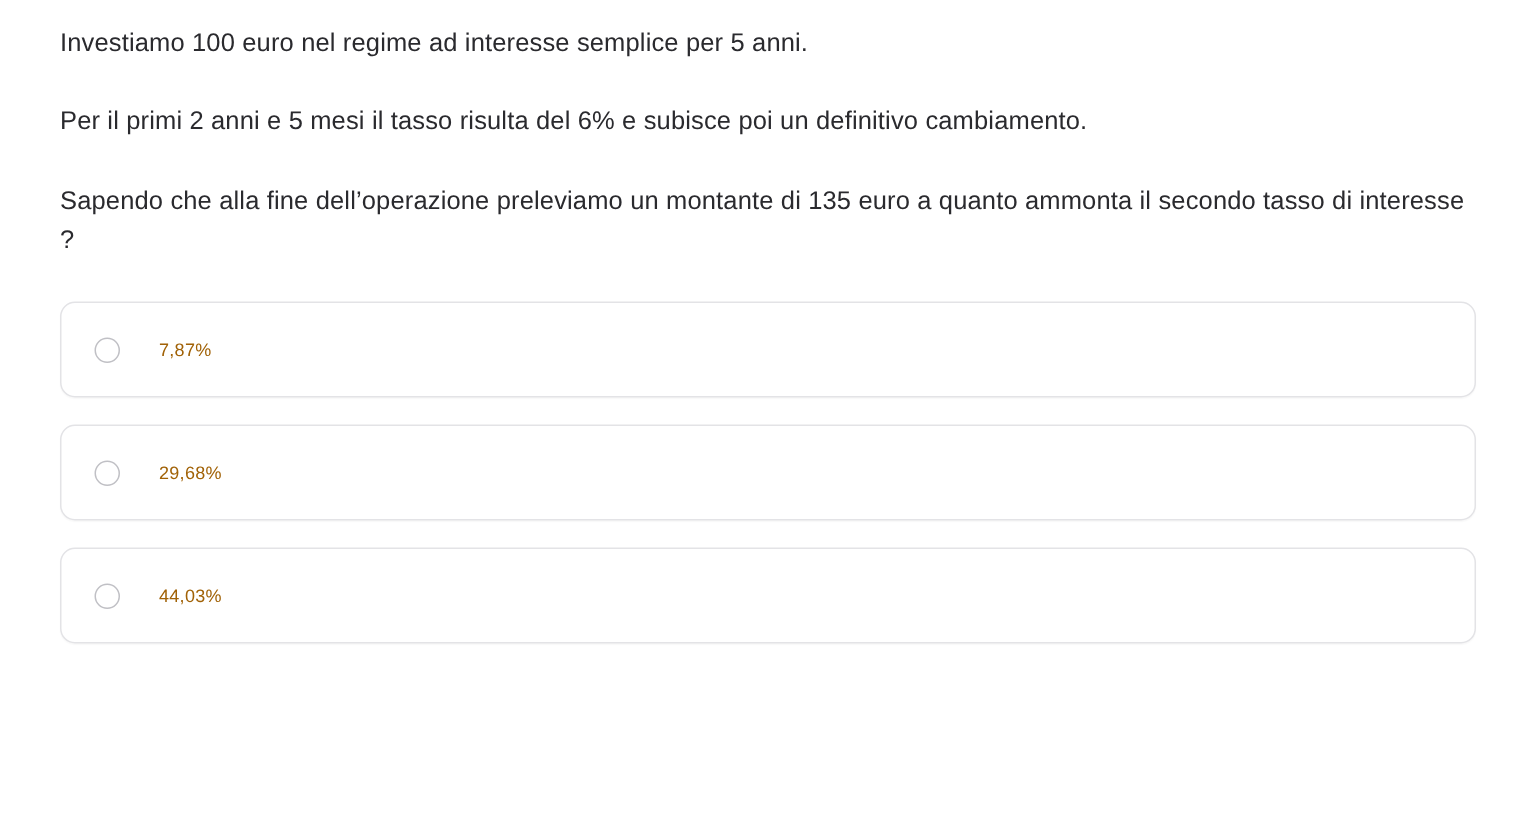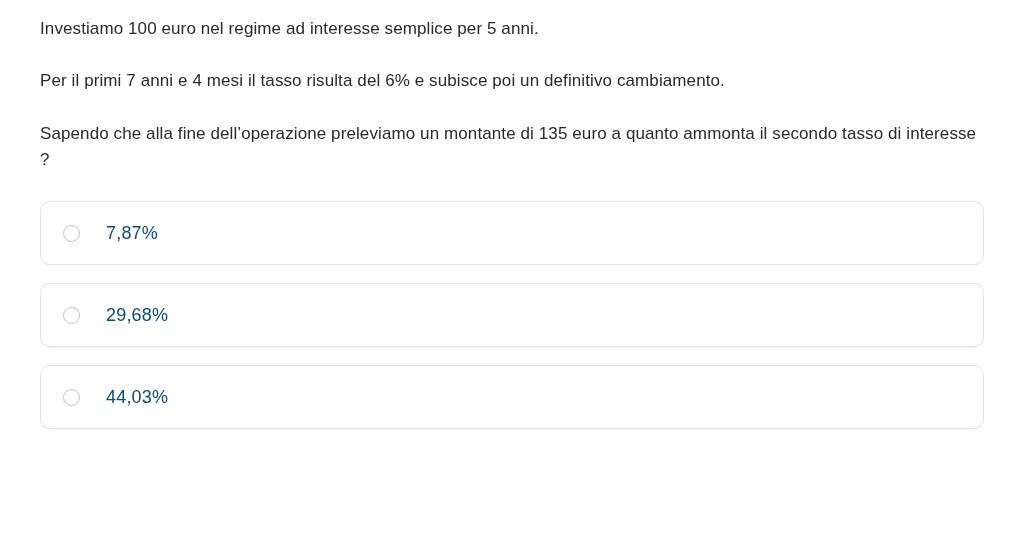--- a/index.html
+++ b/index.html
@@ -53,33 +53,33 @@
   .radio {
     width: 15px;
     height: 15px;
     border: 1px solid #c0c0c5;
     border-radius: 50%;
     background: #fff;
     flex: 0 0 auto;
   }
   .option-label {
     margin-left: 26px;
-    font-size: 18px;
-    color: #0c4a6e;
+    font-size: 12px;
+    color: #a16207;
     letter-spacing: 0.2px;
   }
 </style>
 </head>
 <body>
 
 <div class="page">
 
   <div class="question-block">
     <p class="q-para">Investiamo 100 euro nel regime ad interesse semplice per 5 anni.</p>
-    <p class="q-para">Per il primi 7 anni e 4 mesi il tasso risulta del 6% e subisce poi un definitivo cambiamento.</p>
+    <p class="q-para">Per il primi 2 anni e 5 mesi il tasso risulta del 6% e subisce poi un definitivo cambiamento.</p>
     <p class="q-para">Sapendo che alla fine dell’operazione preleviamo un montante di 135 euro a quanto ammonta il secondo tasso di interesse ?</p>
   </div>
 
   <div class="options">
 
     <div class="option">
       <span class="radio"></span>
       <span class="option-label">7,87%</span>
     </div>
 

